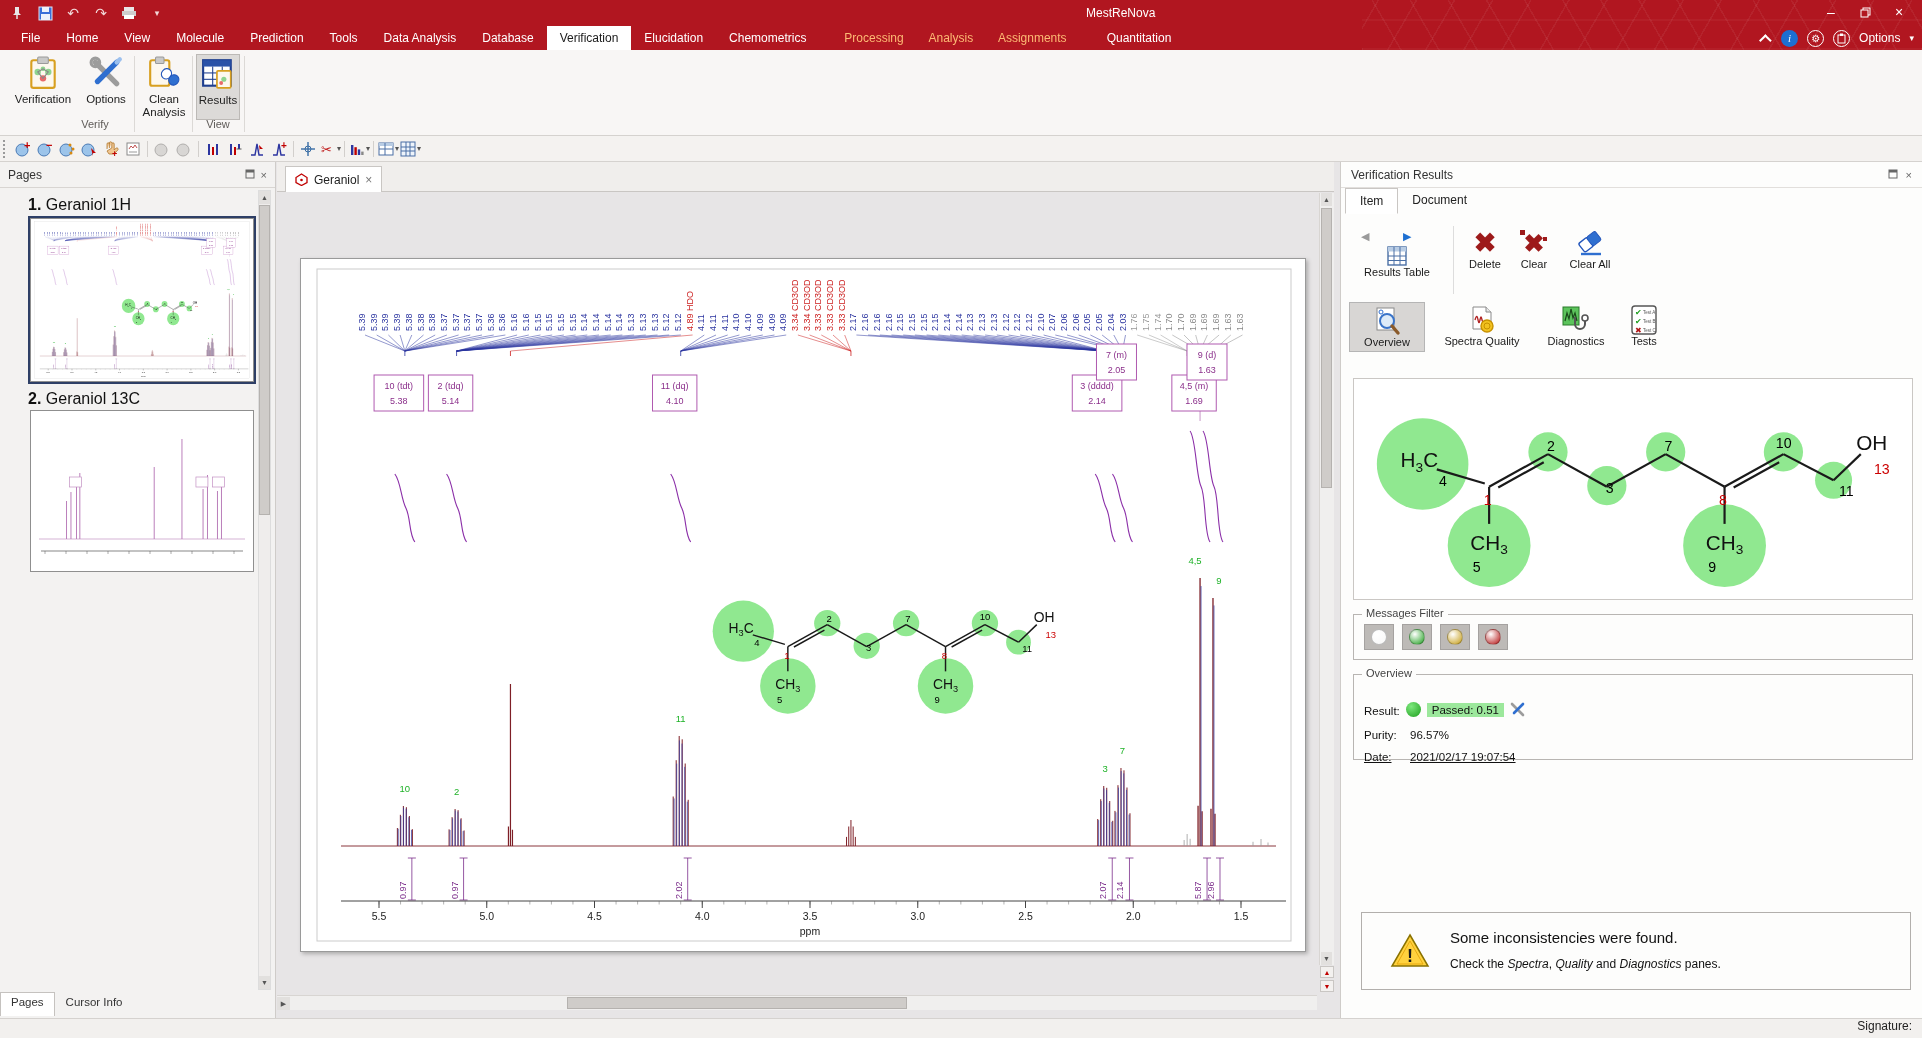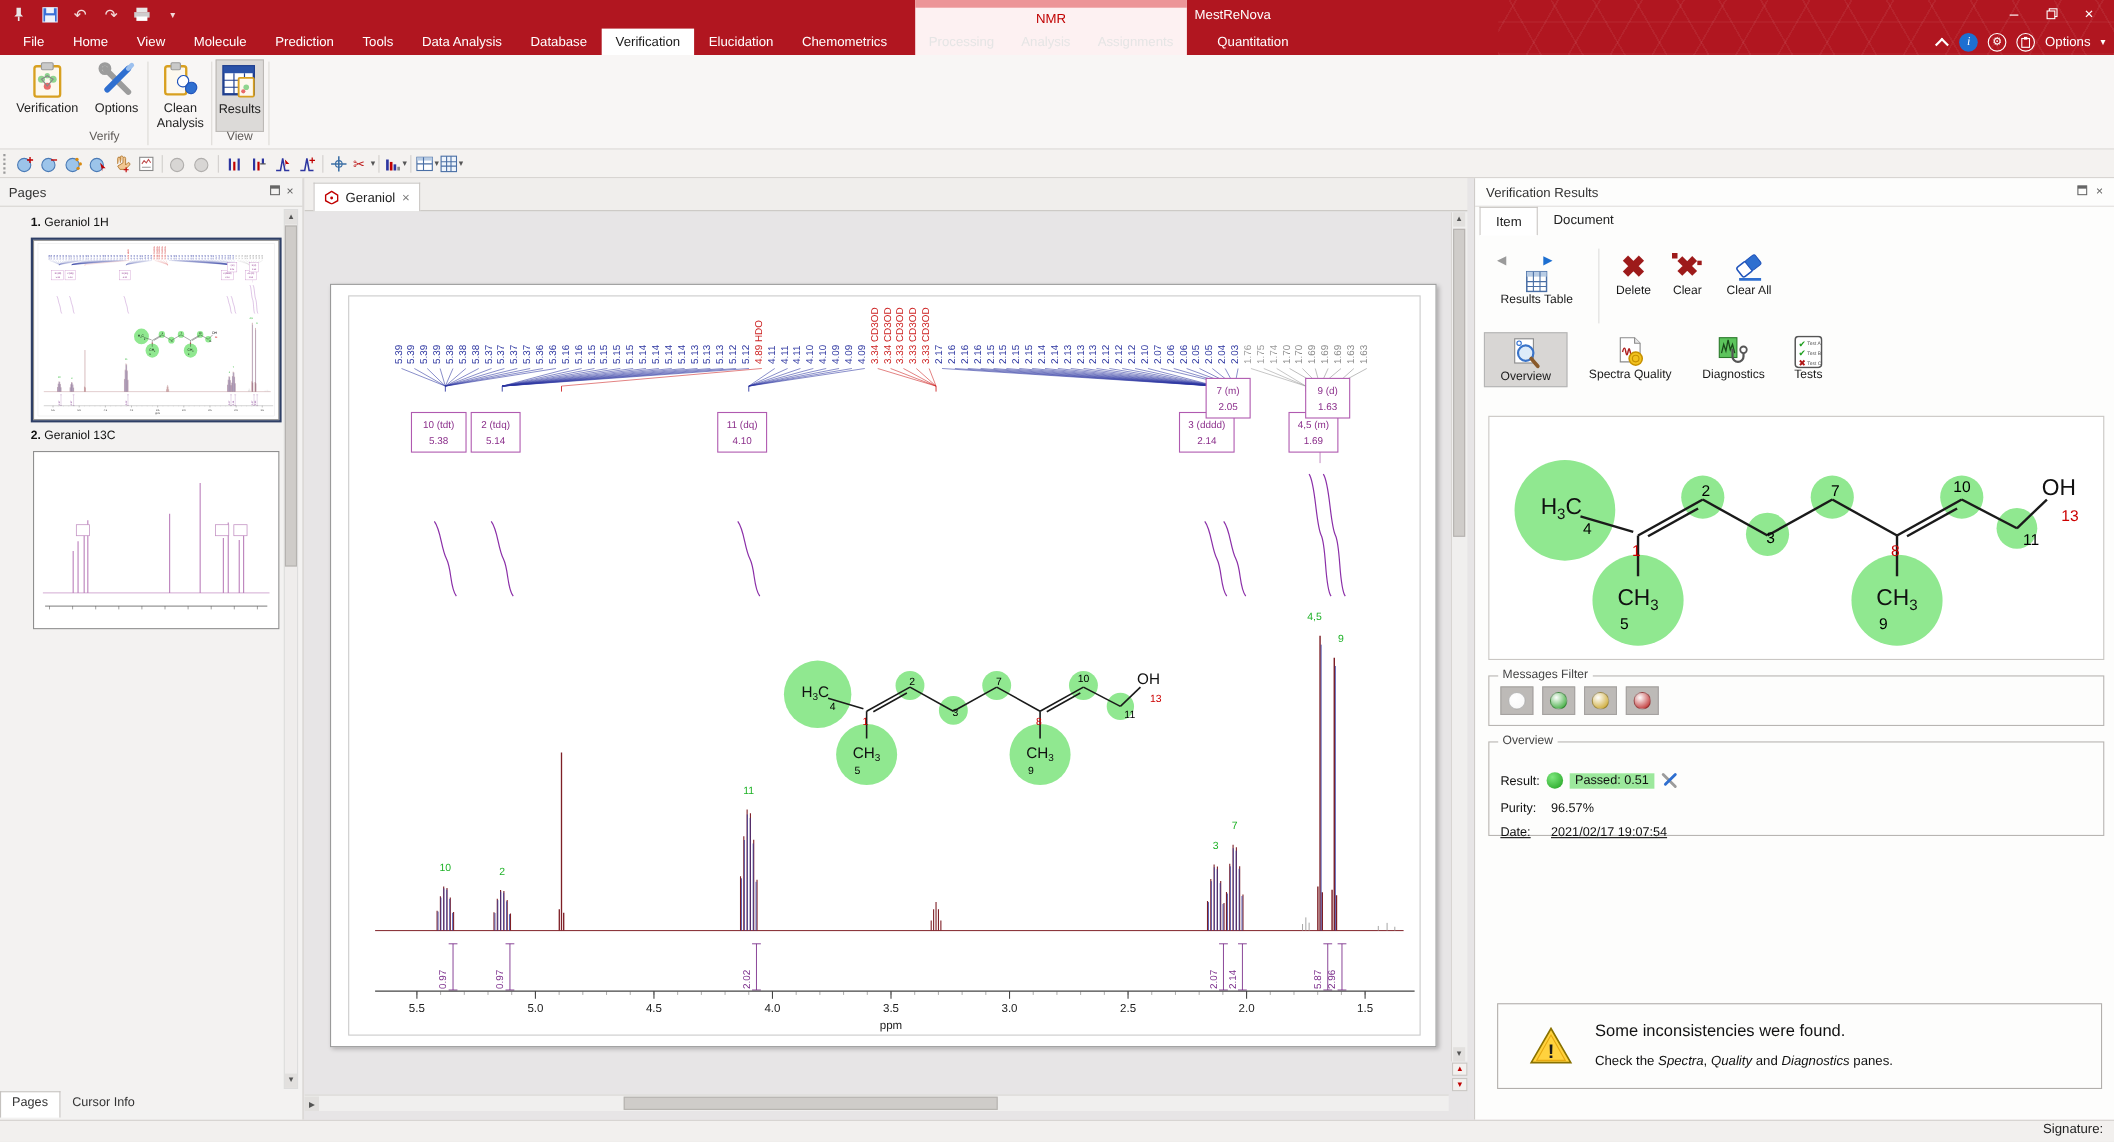--- a/index.html
+++ b/index.html
@@ -19,21 +19,21 @@
   #win-controls { position:absolute; right:6px; top:0; display:flex; }
   #win-controls .wc { width:34px; height:24px; color:#fff; display:flex; align-items:center; justify-content:center; font-size:14px; }
   #ctx-nmr { position:absolute; left:832px; top:0; width:247px; height:50px; background:#fdf1f2; border-top:7px solid #ec9598; }
   #ctx-nmr .ctx-title { text-align:center; font-size:12px; color:#c00000; padding-top:3px; }
   #mn-label { position:absolute; left:1086px; top:6px; color:#fff; font-size:12px; }
   #menu-row { position:absolute; left:0; top:26px; width:1922px; height:24px; display:flex;text-decoration:underline; }
   #menu-tabs { position:absolute; left:8px; top:0; display:flex; height:24px; }
   .mtab { padding:0 13px; color:#fff; font-size:12px; line-height:24px; white-space:nowrap; }
   .mtab.active { background:#fff; color:#1a1a1a; }
   #nmr-tabs { position:absolute; left:832px; top:0; width:247px; display:flex; justify-content:space-around; height:24px; }
-  #nmr-tabs .mtab, #mn-tabs .mtab { color:#e5e5e5; padding:0 4px; }
+  #nmr-tabs .mtab, #mn-tabs .mtab { color:#fdba74; padding:0 4px; }
   #mn-tabs { position:absolute; left:1079px; top:0; width:120px; display:flex; justify-content:center; height:24px; }
   #mn-tabs .mtab { color:#fff; }
   #title-right { position:absolute; right:8px; top:26px; height:24px; display:flex; align-items:center; gap:9px; color:#fff; }
   #title-right .tri-chev { width:9px; height:9px; border-left:2px solid #fff; border-top:2px solid #fff; transform:rotate(45deg) translateY(3px); }
   .round-ico { width:17px; height:17px; border-radius:50%; display:flex; align-items:center; justify-content:center; font-size:11px; }
   #opt-label { font-size:12px; }
 
   
   #ribbon { position:absolute; left:0; top:50px; width:1922px; height:86px; background:#f8f6f5; border-bottom:1px solid #d5d2cf; }
   .rbtn { position:absolute; top:4px; height:66px; display:flex; flex-direction:column; align-items:center; justify-content:flex-start; font-size:11.5px; color:#222; }
@@ -47,21 +47,21 @@
   #toolbar { position:absolute; left:0; top:136px; width:1922px; height:26px; background:#f4f2f0; border-bottom:1px solid #d5d2cf; display:flex; align-items:center; }
   #toolbar .handle { width:4px; height:18px; margin:0 5px 0 3px; border-left:2px dotted #9a9a9a; }
   .ti { width:22px; height:20px; display:flex; align-items:center; justify-content:center; position:relative; }
   .ti .dd { font-size:8px; color:#555; margin-left:1px; }
   .t-sep { width:1px; height:16px; background:#d2cfcc; margin:0 3px; }
 
   
   #pages-panel { position:absolute; left:0; top:162px; width:276px; height:856px; background:#f3f2f1; border-right:1px solid #cfccc9; }
   #pp-header { position:absolute; left:0; top:0; width:100%; height:26px; border-bottom:1px solid #d8d5d2; font-size:12px; color:#333; display:flex; align-items:center; padding:0 8px; }
   #pp-header .hic { margin-left:auto; display:flex; gap:6px; color:#666; font-size:11px; }
-  .thumb-label { position:absolute; left:28px; font-size:11px; color:#111; }
+  .thumb-label { position:absolute; left:28px; font-size:16px; color:#111; }
   .thumb-label b { font-weight:bold; }
   .thumb-box { position:absolute; left:30px; width:224px; background:#fff; border:1px solid #8f8f8f; }
   .thumb-box.selected { outline:2px solid #2e3f66; }
   #pp-scroll { position:absolute; right:4px; top:28px; width:13px; height:800px; background:#efedec; border:1px solid #ddd; }
   .sb-btn { position:absolute; left:0; width:11px; height:13px; background:#e2e0de; color:#555; font-size:7px; display:flex; align-items:center; justify-content:center; }
   .sb-thumb { position:absolute; left:0; width:11px; background:#cfccc9; border:1px solid #b5b2af; }
   #pp-tabs { position:absolute; left:0; bottom:2px; height:24px; display:flex; font-size:11.5px; }
   #pp-tabs .ptab { padding:3px 10px; color:#333; border:1px solid transparent; }
   #pp-tabs .ptab.active { background:#fff; border:1px solid #c5c2bf; border-bottom:none; }
 
@@ -125,23 +125,20 @@
       <span class="qi">↶</span>
       <span class="qi">↷</span>
       <span class="qi">
           <svg width="16" height="14">
             <rect x="3" y="1" width="10" height="4" fill="#e8e6e6"></rect>
             <rect x="1" y="5" width="14" height="5" fill="#cfcdcd"></rect>
             <rect x="3" y="9" width="10" height="4" fill="#fff"></rect>
           </svg>
         </span>
       <span class="qi" style="font-size:9px;">▾</span>
-    </div>
-    <div id="ctx-nmr">
-      <div class="ctx-title">NMR</div>
     </div>
     <div id="mn-label">MestReNova</div>
     <div id="win-controls">
       <span class="wc">–</span>
       <span class="wc">
           <svg width="11" height="11">
             <rect x="3" y="1" width="7" height="7" fill="none" stroke="#fff"></rect>
             <rect x="1" y="3" width="7" height="7" fill="#b11620" stroke="#fff"></rect>
           </svg>
         </span>

